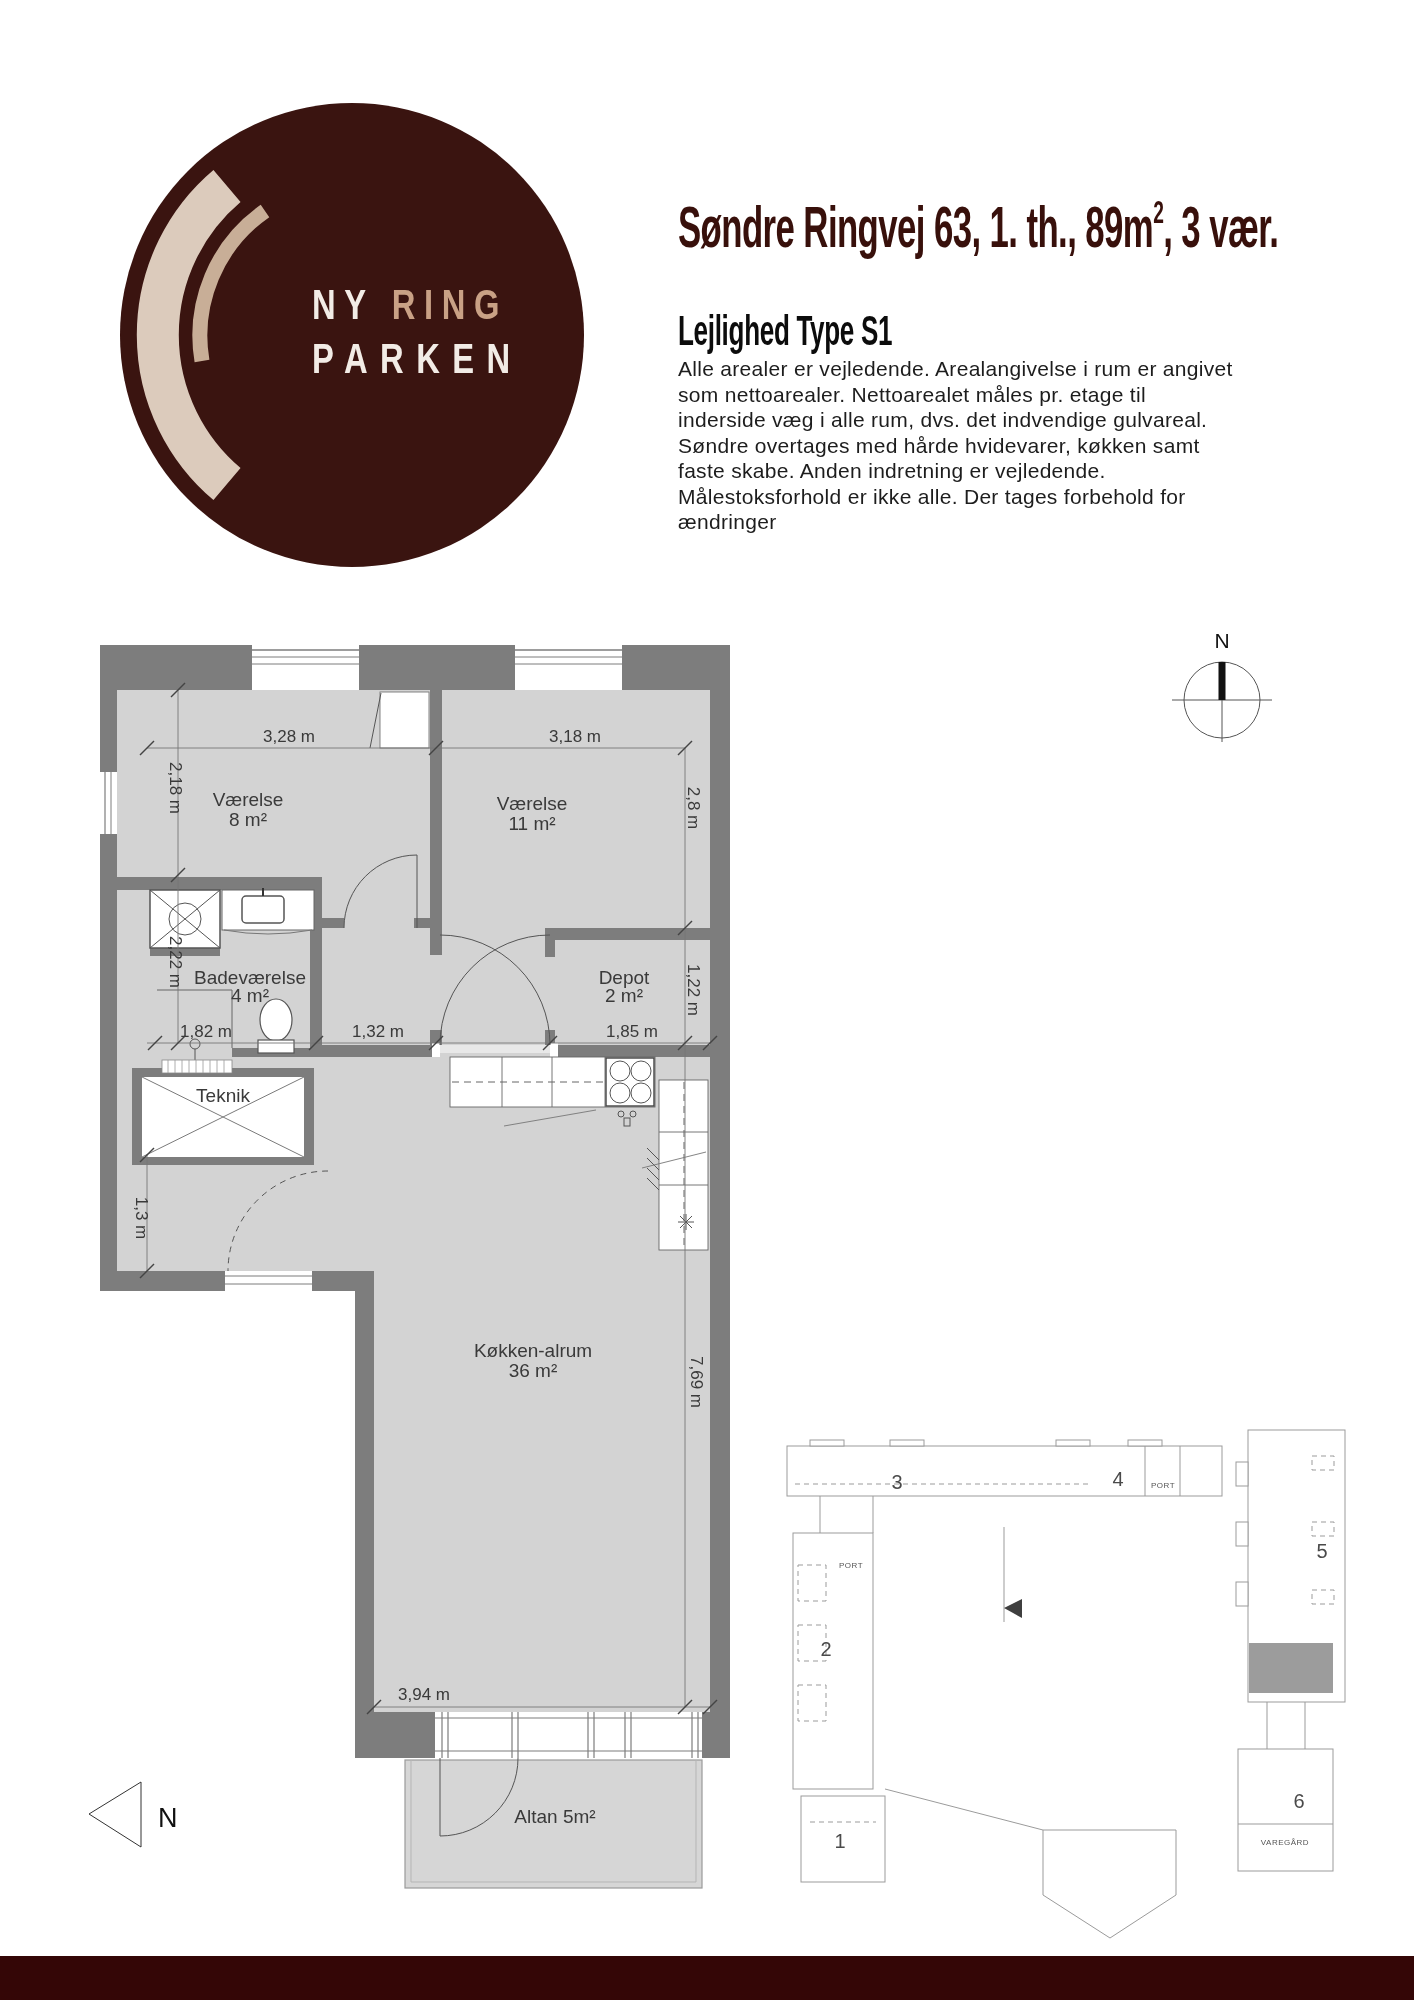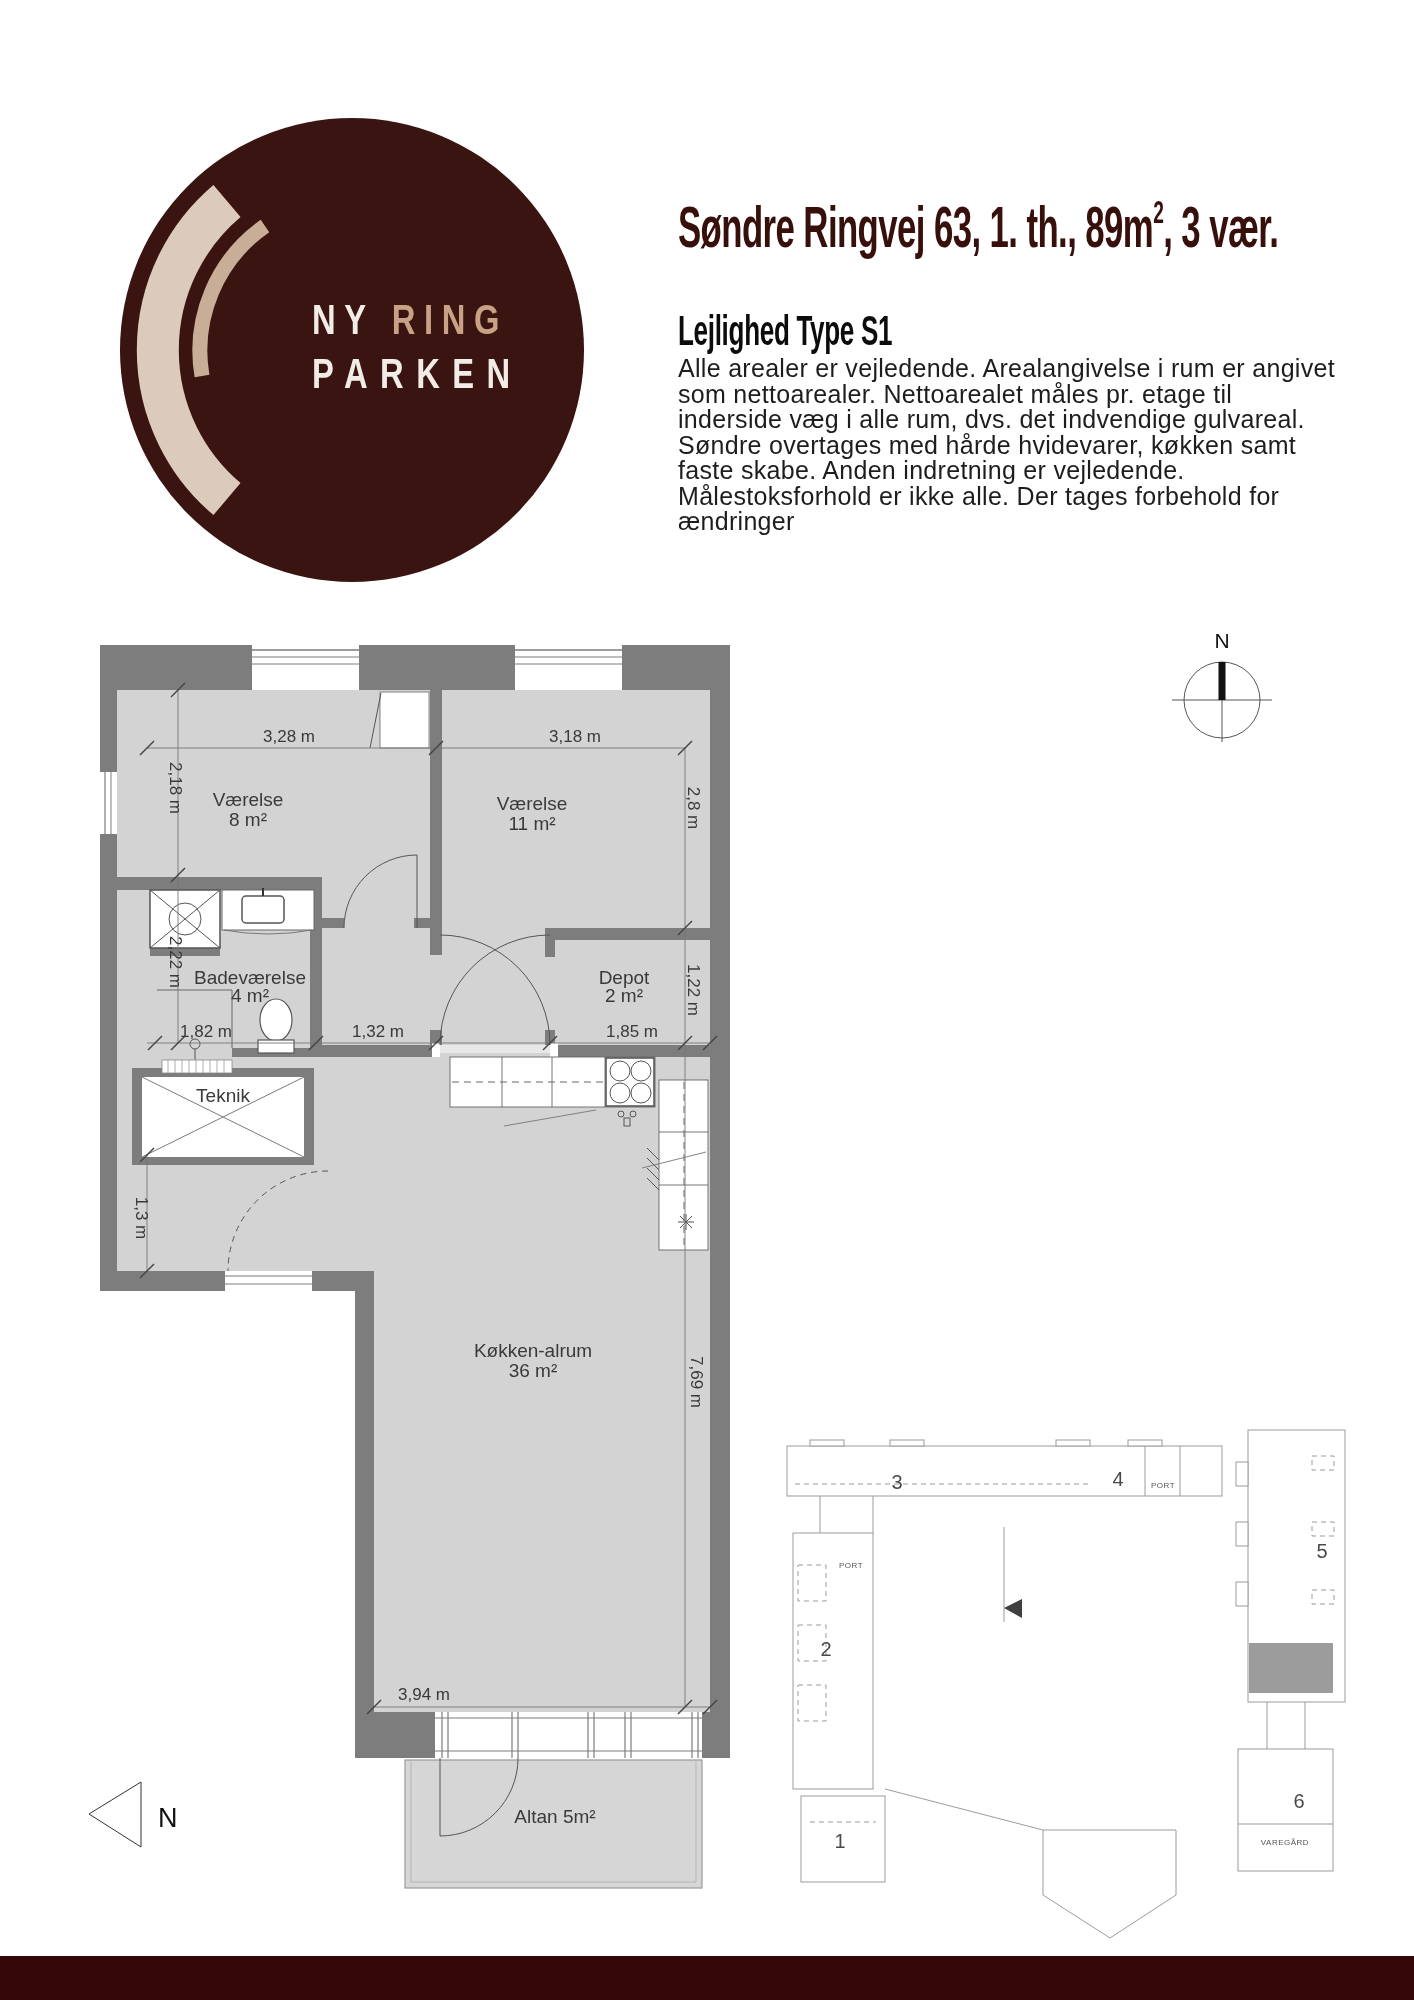--- a/index.html
+++ b/index.html
@@ -12,37 +12,37 @@
   .title{
     left:678px;top:154px;font-size:58px;font-weight:700;color:#38100b;
     transform:scaleX(0.60);transform-origin:left top;white-space:nowrap;letter-spacing:-1px;
   }
   .title sup{font-size:32px;position:relative;top:-4px;vertical-align:super;}
   .subtitle{
     left:678px;top:272px;font-size:42px;font-weight:700;color:#0c0c0c;
     transform:scaleX(0.62);transform-origin:left top;white-space:nowrap;letter-spacing:-0.5px;
   }
   .paragraph{
-    left:678px;top:356px;font-size:25px;line-height:25.5px;color:#1d1d1d;letter-spacing:0.3px;
+    left:678px;top:356px;font-size:21px;line-height:25.5px;color:#1d1d1d;letter-spacing:0.3px;
   }
   .paragraph div{white-space:nowrap;}
   
   .footer{left:0;top:1956px;width:1414px;height:44px;background:#340606;}
   
   svg{display:block;}
   svg text{font-family:"Liberation Sans", sans-serif;}
   .plan-label{font-size:19px;fill:#3a3a3a;}
   .dim-label{font-size:17px;fill:#3a3a3a;}
   .site-num{font-size:20px;fill:#4a4a4a;}
   .site-small{font-size:8px;fill:#555555;letter-spacing:0.5px;}
 </style>
 </head>
 <body>
 
-<div class="abs" style="left:115px;top:113px;width:475px;height:475px;">
+<div class="abs" style="left:115px;top:98px;width:475px;height:475px;">
   <svg width="475" height="475" viewBox="115 113 475 475">
     <circle cx="352" cy="350" r="232" fill="#3a1410"></circle>
     <path d="M 227,201 A 195 195 0 0 0 227,499" fill="none" stroke="#dccbbc" stroke-width="42"></path>
     <path d="M 265,226 A 152 152 0 0 0 202,376" fill="none" stroke="#c8ae97" stroke-width="15"></path>
     <g font-weight="bold">
       <text transform="translate(312,334) scale(0.78,1)" font-size="42" letter-spacing="11"><tspan fill="#f2ece6">NY </tspan><tspan fill="#c9a185">RING</tspan></text>
       <text transform="translate(312,388) scale(0.78,1)" font-size="42" letter-spacing="16" fill="#f2ece6">PARKEN</text>
     </g>
   </svg>
 </div>

